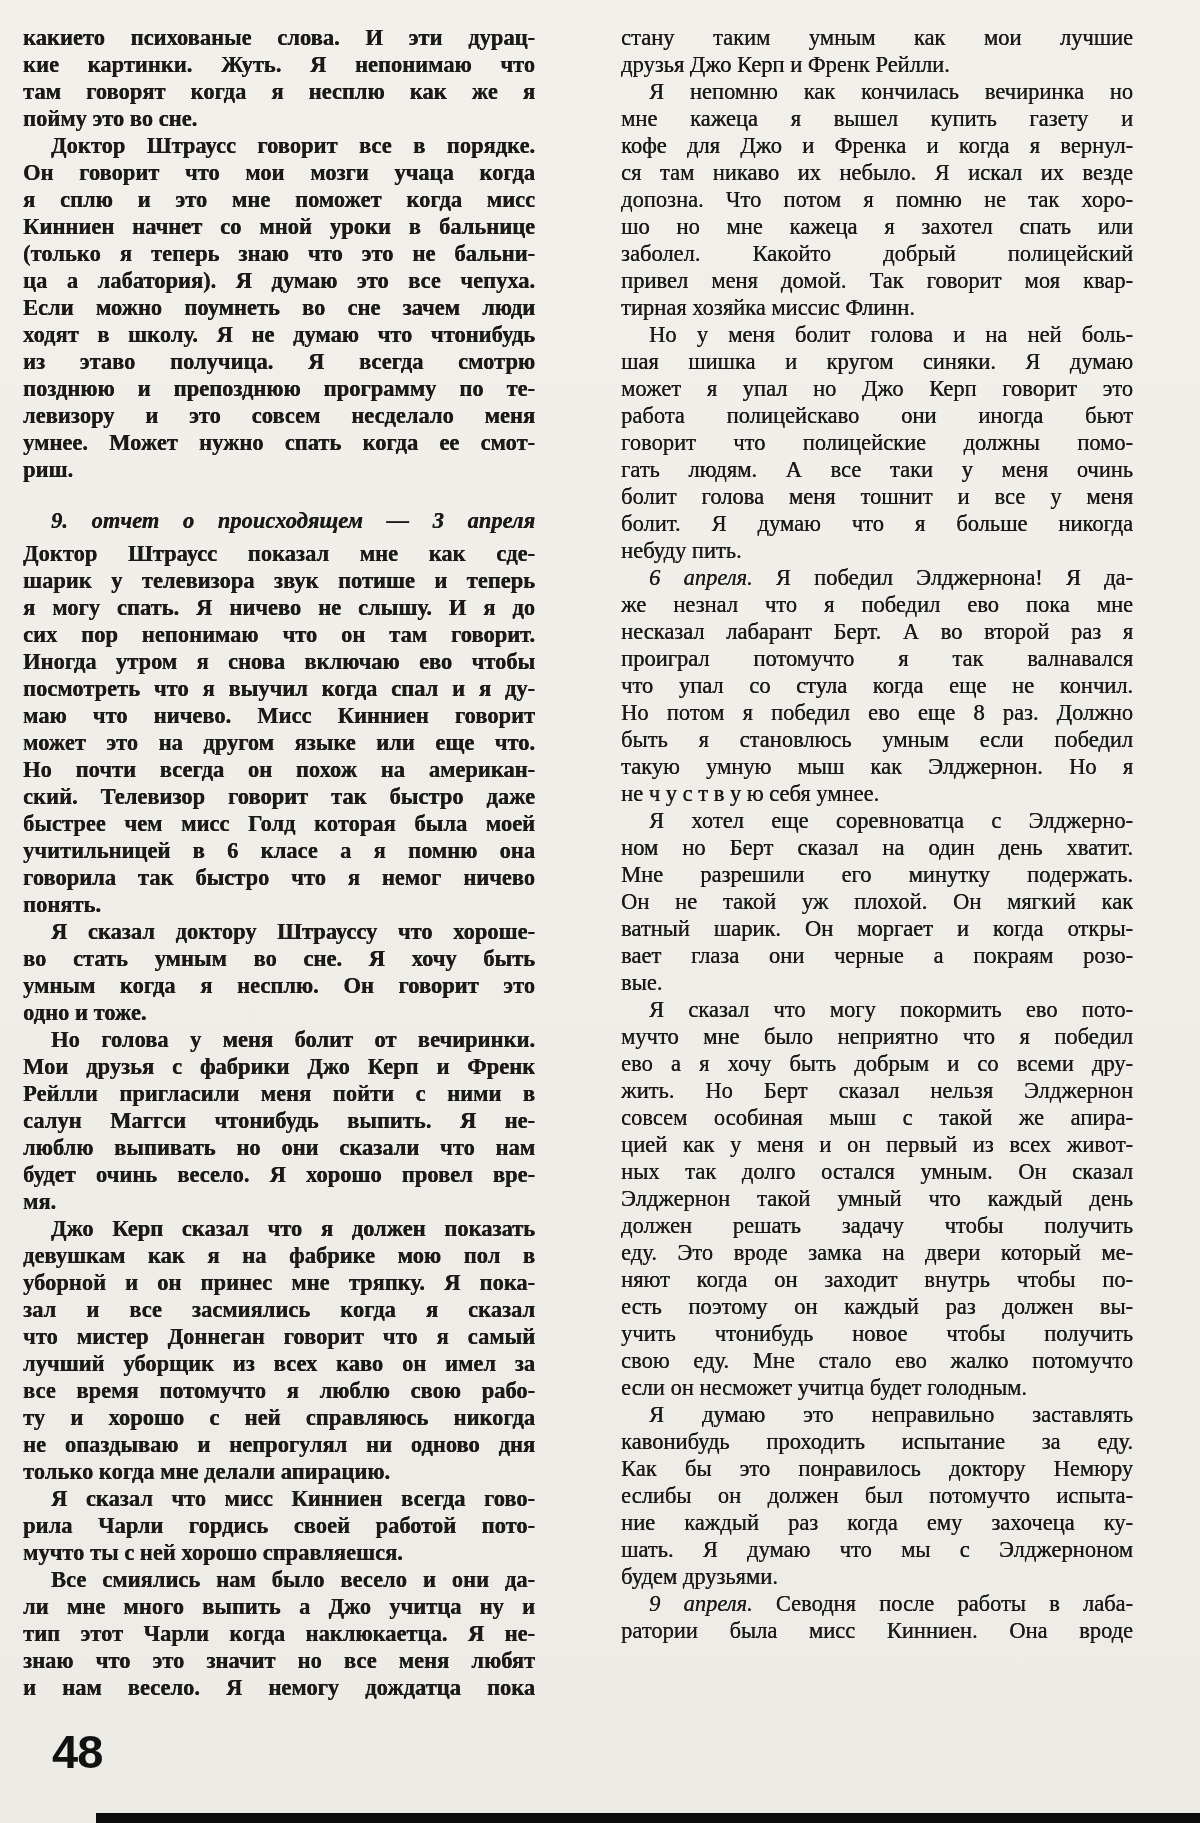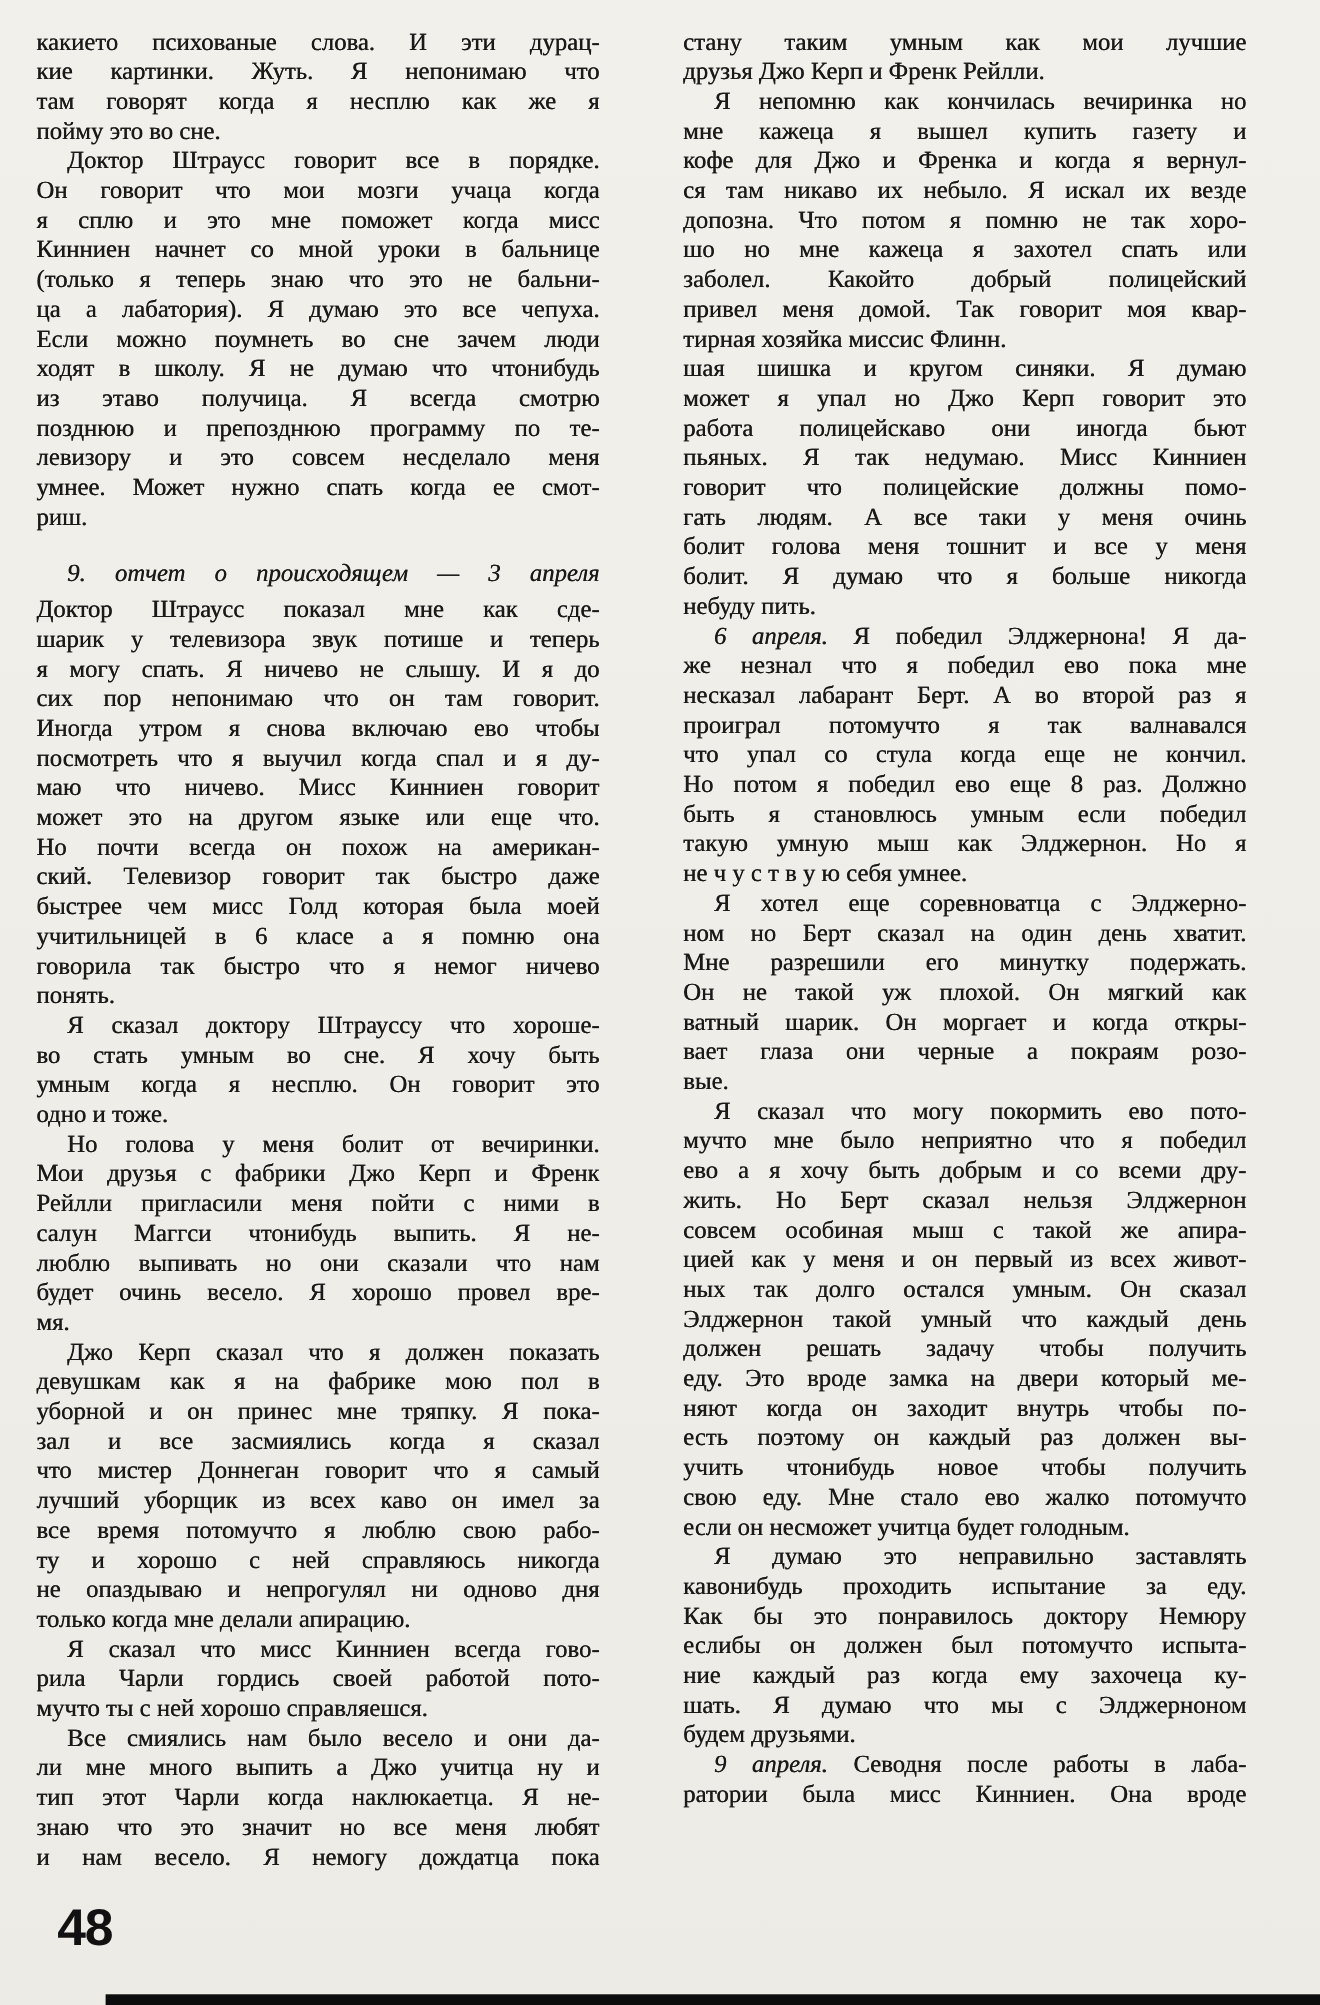--- a/index.html
+++ b/index.html
@@ -10,21 +10,21 @@
     background-image:linear-gradient(180deg,#f1f0eb 0%,#eeede8 60%,#ecebe6 100%);
     overflow:hidden;
     font-family:"Liberation Serif","DejaVu Serif",serif;
     color:#1b1a18;
   }
   .col{
     position:absolute;top:24px;width:512px;
     font-size:22.5px;line-height:27px;
     text-shadow:0.35px 0 0 currentColor; 
   }
-  .col-left{left:33px;}
+  .col-left{left:23px;font-weight:bold;}
   .col-right{left:621px;}
   .para{margin:0;}
   .ln{
     text-align:justify;
     text-align-last:justify;
     white-space:normal;
     overflow:hidden;
   }
   .ln.last{text-align-last:left;}
   .ln.ind{text-indent:28px;}
@@ -135,24 +135,24 @@
         <div class="ln">мне кажеца я вышел купить газету и</div>
         <div class="ln">кофе для Джо и Френка и когда я вернул-</div>
         <div class="ln">ся там никаво их небыло. Я искал их везде</div>
         <div class="ln">допозна. Что потом я помню не так хоро-</div>
         <div class="ln">шо но мне кажеца я захотел спать или</div>
         <div class="ln">заболел. Какойто добрый полицейский</div>
         <div class="ln">привел меня домой. Так говорит моя квар-</div>
         <div class="ln last">тирная хозяйка миссис Флинн.</div>
       </div>
       <div class="para">
+        <div class="ln ind">Но у меня болит голова и на ней боль-</div>
         <div class="ln">шая шишка и кругом синяки. Я думаю</div>
         <div class="ln">может я упал но Джо Керп говорит это</div>
         <div class="ln">работа полицейскаво они иногда бьют</div>
-        <div class="ln">пьяных. Я так недумаю. Мисс Кинниен</div>
         <div class="ln">говорит что полицейские должны помо-</div>
         <div class="ln">гать людям. А все таки у меня очинь</div>
         <div class="ln">болит голова меня тошнит и все у меня</div>
         <div class="ln">болит. Я думаю что я больше никогда</div>
         <div class="ln last">небуду пить.</div>
       </div>
       <div class="para">
         <div class="ln ind"><i>6 апреля.</i> Я победил Элджернона! Я да-</div>
         <div class="ln">же незнал что я победил ево пока мне</div>
         <div class="ln">несказал лабарант Берт. А во второй раз я</div>

